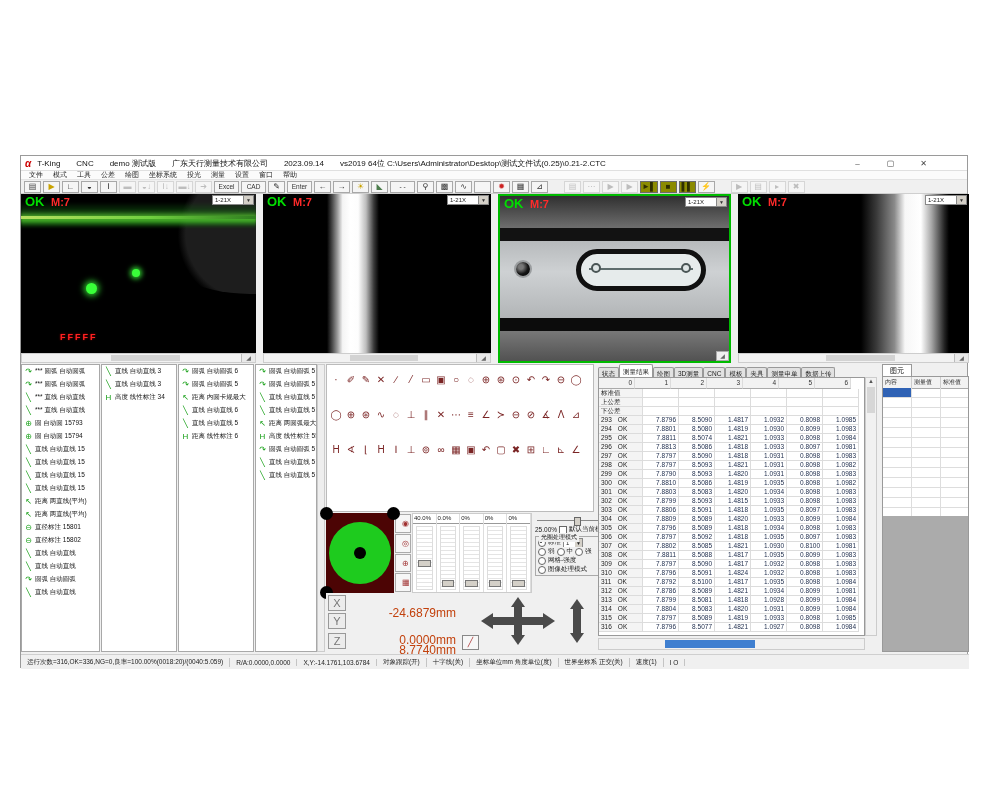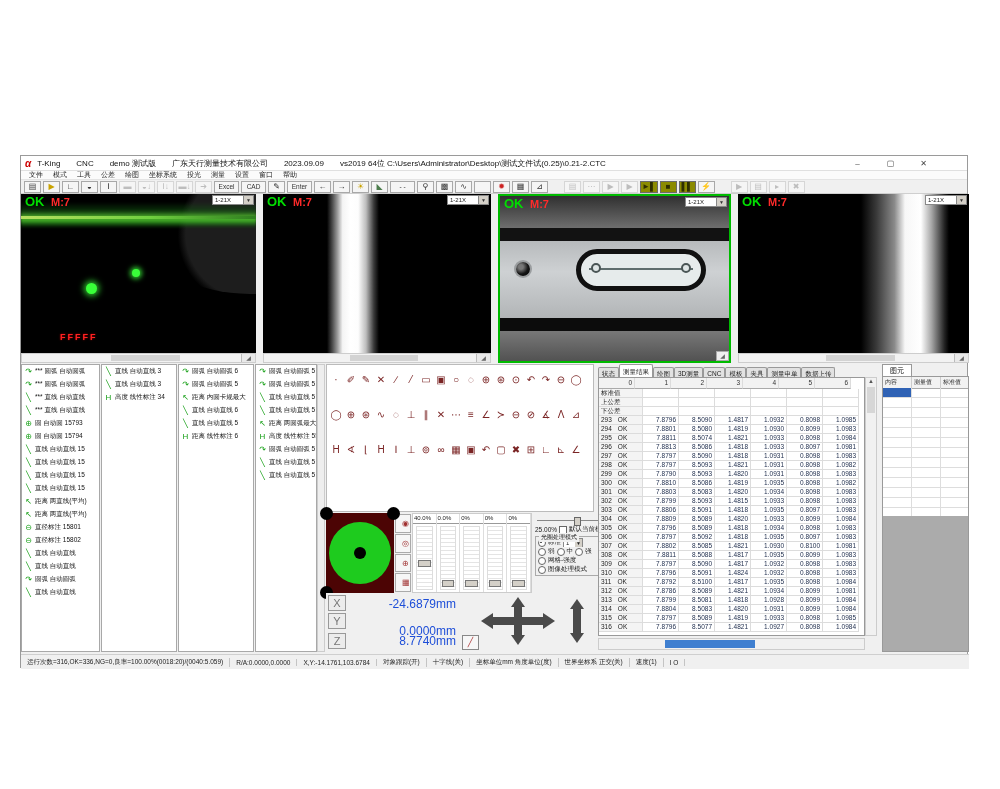--- a/index.html
+++ b/index.html
@@ -103,21 +103,21 @@
   .rb.on::after{content:"";display:block;width:2px;height:2px;border-radius:50%;background:#222;margin:1px;}
   .grp{border:1px solid #aaa;margin-top:2px;padding:1px 2px;position:relative;}
   .grplabel{position:absolute;top:-4px;left:3px;background:#f0f0f0;padding:0 2px;font-size:6px;}
   .msel{width:16px;height:8px;border:1px solid #888;background:#fff;font-size:6px;line-height:8px;padding-left:2px;display:flex;}
   .msel i{margin-left:auto;font-style:normal;background:#d4d0c8;width:7px;text-align:center;font-size:5px;}
   .lvs{position:absolute;right:0;top:0;bottom:0;width:8px;background:#e9e9e9;border-left:1px solid #ccc;font-size:5px;color:#555;text-align:center;line-height:7px;}
 
   
   .dro{position:absolute;left:305px;top:437px;width:268px;height:59px;background:#f0f0f0;}
   .axis{position:absolute;left:2px;width:16px;height:14px;border:1px solid #999;background:#ececec;color:#777;font-size:11px;text-align:center;line-height:14px;}
-  .dval{position:absolute;left:22px;width:108px;text-align:right;font-size:12px;color:#1d4ed8;}
+  .dval{position:absolute;left:22px;width:108px;text-align:right;font-size:12px;color:#c2410c;margin-top:9px;}
   .diagbtn{position:absolute;left:136px;top:42px;width:15px;height:13px;border:1px solid #888;background:#f7f7f7;color:#b04040;font-size:9px;line-height:12px;text-align:center;}
   .jog{position:absolute;left:155px;top:4px;}
 
   
   .tablepane{position:absolute;left:577px;top:208px;width:281px;height:288px;background:#f0f0f0;}
   .tabs{height:13px;display:flex;align-items:flex-end;font-size:6.5px;color:#222;}
   .tab{padding:1px 3px;border:1px solid #999;border-bottom:none;background:#e2e2e2;height:10px;line-height:9px;box-sizing:border-box;border-radius:2px 2px 0 0;white-space:nowrap;}
   .tab.sel{background:#fff;height:13px;line-height:11px;}
   .grid{position:absolute;top:13px;left:0;width:267px;height:259px;background:#fff;border:1px solid #999;box-sizing:border-box;overflow:hidden;}
   .trow{display:flex;height:9px;}
@@ -149,21 +149,21 @@
 <body>
 
 <div class="win">
 
   <div class="titlebar">
     <span class="applogo" style="margin-right:6px;">α</span>
     <span>T-King</span>
     <span>CNC</span>
     <span>demo 测试版</span>
     <span>广东天行测量技术有限公司</span>
-    <span>2023.09.09</span>
+    <span>2023.09.14</span>
     <span>vs2019 64位  C:\Users\Administrator\Desktop\测试文件试(0.25)\0.21-2.CTC</span>
     <span class="winbtns">
       <span class="wb">–</span>
       <span class="wb">▢</span>
       <span class="wb">✕</span>
     </span>
   </div>
 
   <div class="menubar">
       <span class="mi">文件</span>

